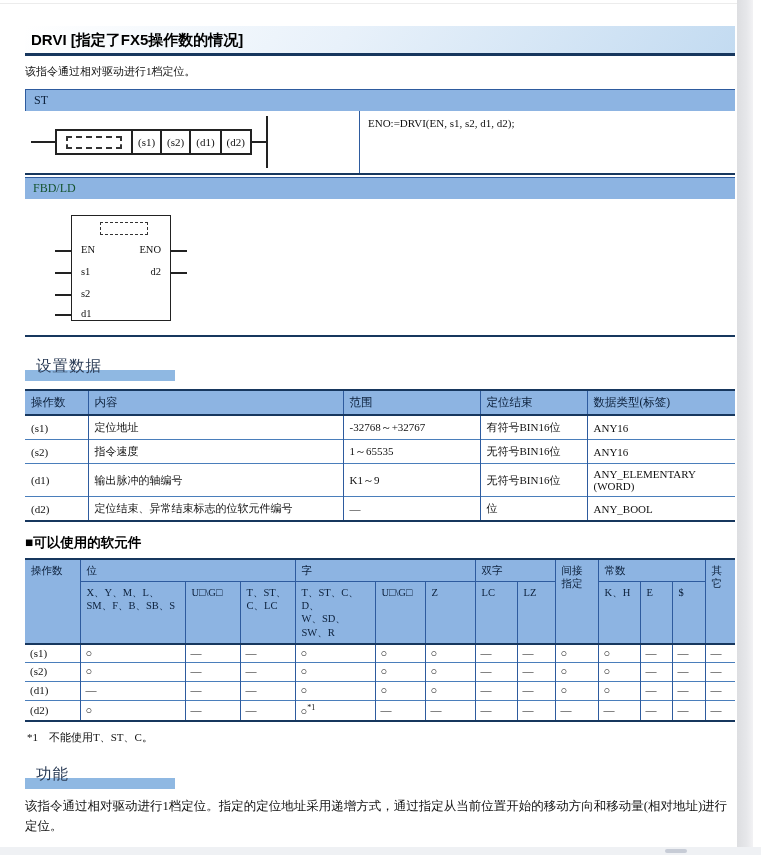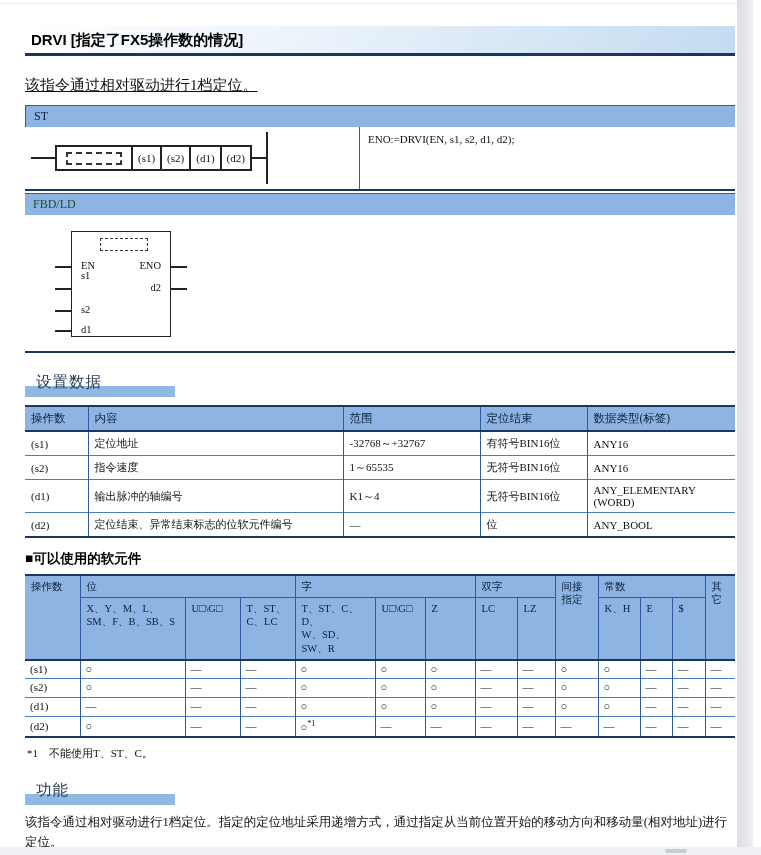--- a/index.html
+++ b/index.html
@@ -11,21 +11,21 @@
   .content { position:absolute; left:25px; top:26px; width:710px; }
 
   
   .title-bar {
     height:30px; line-height:28px; padding-left:6px;
     background:linear-gradient(125deg,#ffffff 0%,#e8f1fa 45%,#c3dbf1 100%);
     border-bottom:3px solid #17375e;
     font-family:"Liberation Sans","DejaVu Sans",sans-serif;
     font-weight:bold; font-size:15px; color:#000;
   }
-  .intro { font-size:15px; margin:20px 0 10px 0;text-decoration:underline; }
+  .intro { font-size:11px; margin:8px 0 10px 0; }
 
   
   .lad-st { border-bottom:2px solid #17375e; border-top:1px solid #2e5b9e; }
   .lad-st-row { display:flex; }
   .lad-st-row > div:first-child { width:334px; }
   .lad-st-row > div:last-child { flex:1; border-left:1px solid #2e5b9e; }
   .hdr-cell { background:#8db4e2; font-size:12px; padding:3px 0 3px 8px; color:#0b1f3a; }
   .lad-body { height:62px; position:relative; }
   .st-body { padding:6px 0 0 8px; font-size:11px; }
 
@@ -120,21 +120,21 @@
   </div>
 
   <div class="fbd">
     <div class="fbd-hdr">FBD/LD</div>
     <div class="fbd-body">
       <div class="fbd-diagram">
         <div class="fbd-box">
           <div class="fbd-dash"></div>
           <span class="pin-label-l" style="top:28px">EN</span>
           <span class="pin-label-r" style="top:28px">ENO</span>
-          <span class="pin-label-l" style="top:38px">s1</span>
+          <span class="pin-label-l" style="top:50px">s1</span>
           <span class="pin-label-r" style="top:50px">d2</span>
           <span class="pin-label-l" style="top:72px">s2</span>
           <span class="pin-label-l" style="top:92px">d1</span>
         </div>
         <span class="pin-l" style="top:35px"></span>
         <span class="pin-l" style="top:57px"></span>
         <span class="pin-l" style="top:79px"></span>
         <span class="pin-l" style="top:99px"></span>
         <span class="pin-r" style="top:35px"></span>
         <span class="pin-r" style="top:57px"></span>
@@ -172,21 +172,21 @@
       <tr>
         <td>(s2)</td>
         <td>指令速度</td>
         <td>1～65535</td>
         <td>无符号BIN16位</td>
         <td>ANY16</td>
       </tr>
       <tr>
         <td>(d1)</td>
         <td>输出脉冲的轴编号</td>
-        <td>K1～4</td>
+        <td>K1～9</td>
         <td>无符号BIN16位</td>
         <td class="prewrap">ANY_ELEMENTARY
 (WORD)</td>
       </tr>
       <tr>
         <td>(d2)</td>
         <td>定位结束、异常结束标志的位软元件编号</td>
         <td>—</td>
         <td>位</td>
         <td>ANY_BOOL</td>

